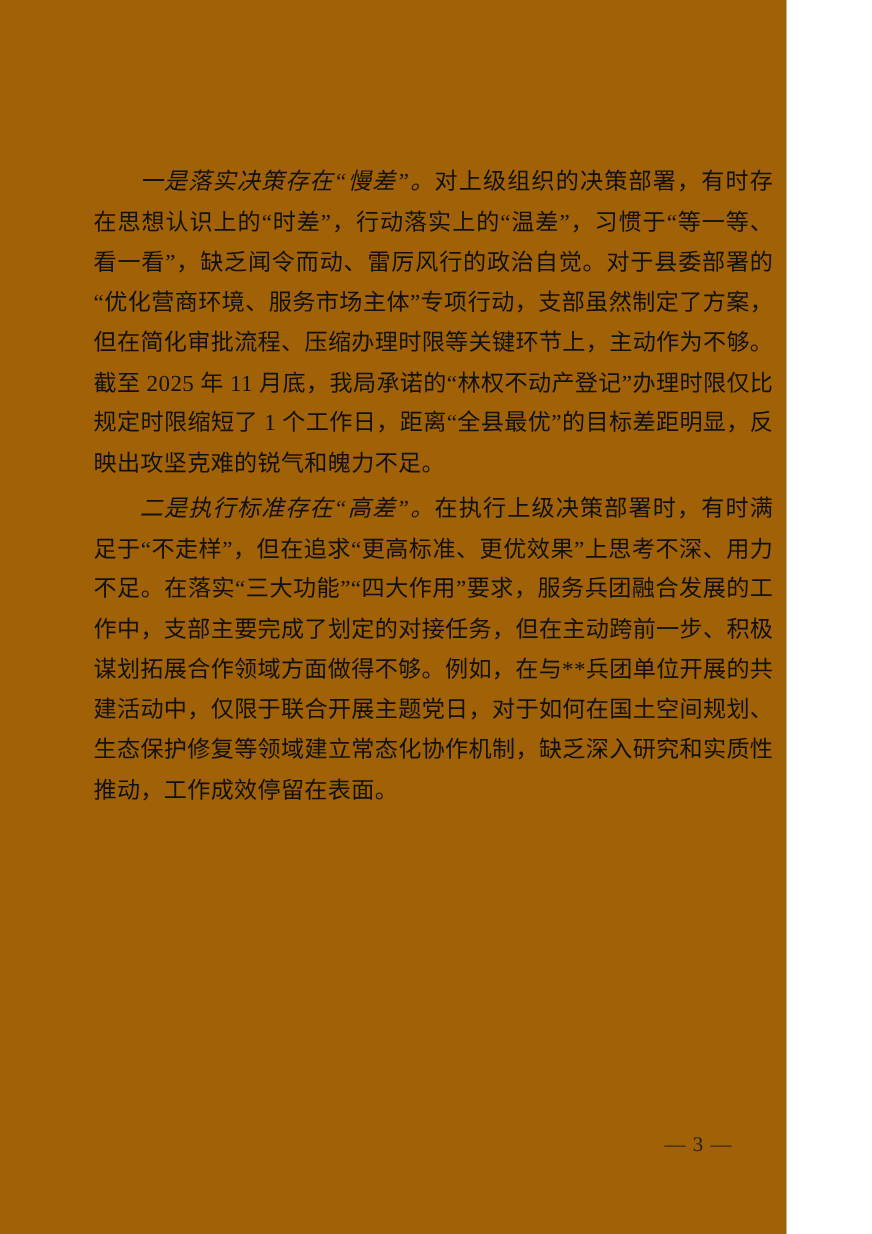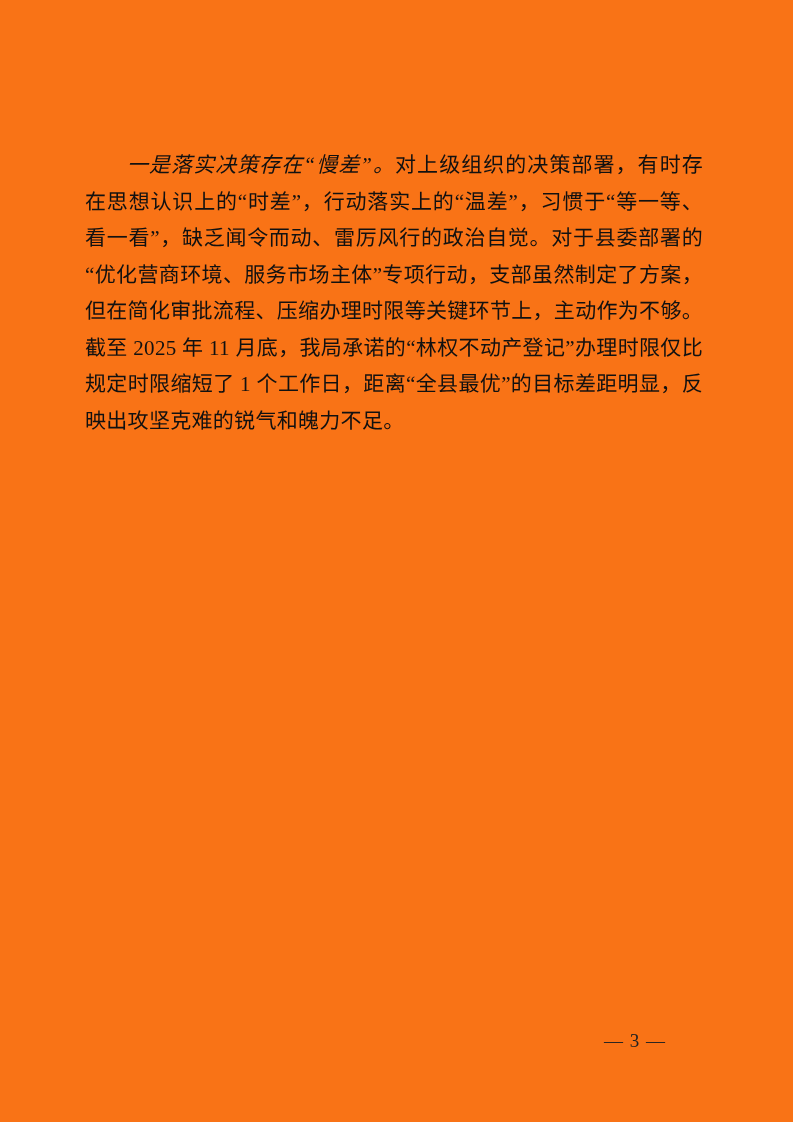--- a/index.html
+++ b/index.html
@@ -3,23 +3,23 @@
 <meta charset="utf-8">
 <title>Document Page</title>
 <style>
   html, body {
     margin: 0;
     padding: 0;
     background: #ffffff;
   }
   .page {
     position: relative;
-    width: 793px;
+    width: 715px;
     height: 1122px;
-    background: #f97316;
+    background: #a16207;
     overflow: hidden;
     font-family: "Liberation Serif", "DejaVu Serif", serif;
     color: #111111;
   }
   .doc-body {
     position: absolute;
     left: 85px;
     top: 147px;
     width: 618px;
   }
@@ -54,19 +54,22 @@
 <body>
 
 <div class="page">
 
   <div class="doc-body">
 
     <p class="para">
       <span class="para-lead">一是落实决策存在“慢差”。</span><span class="para-body">对上级组织的决策部署，有时存在思想认识上的“时差”，行动落实上的“温差”，习惯于“等一等、看一看”，缺乏闻令而动、雷厉风行的政治自觉。对于县委部署的“优化营商环境、服务市场主体”专项行动，支部虽然制定了方案，但在简化审批流程、压缩办理时限等关键环节上，主动作为不够。截至 2025 年 11 月底，我局承诺的“林权不动产登记”办理时限仅比规定时限缩短了 1 个工作日，距离“全县最优”的目标差距明显，反映出攻坚克难的锐气和魄力不足。</span>
     </p>
 
+    <p class="para">
+      <span class="para-lead">二是执行标准存在“高差”。</span><span class="para-body">在执行上级决策部署时，有时满足于“不走样”，但在追求“更高标准、更优效果”上思考不深、用力不足。在落实“三大功能”“四大作用”要求，服务兵团融合发展的工作中，支部主要完成了划定的对接任务，但在主动跨前一步、积极谋划拓展合作领域方面做得不够。例如，在与**兵团单位开展的共建活动中，仅限于联合开展主题党日，对于如何在国土空间规划、生态保护修复等领域建立常态化协作机制，缺乏深入研究和实质性推动，工作成效停留在表面。</span>
+    </p>
 
 
   </div>
 
   <div class="page-number">— 3 —</div>
 
 </div>
 
 </body></html>

